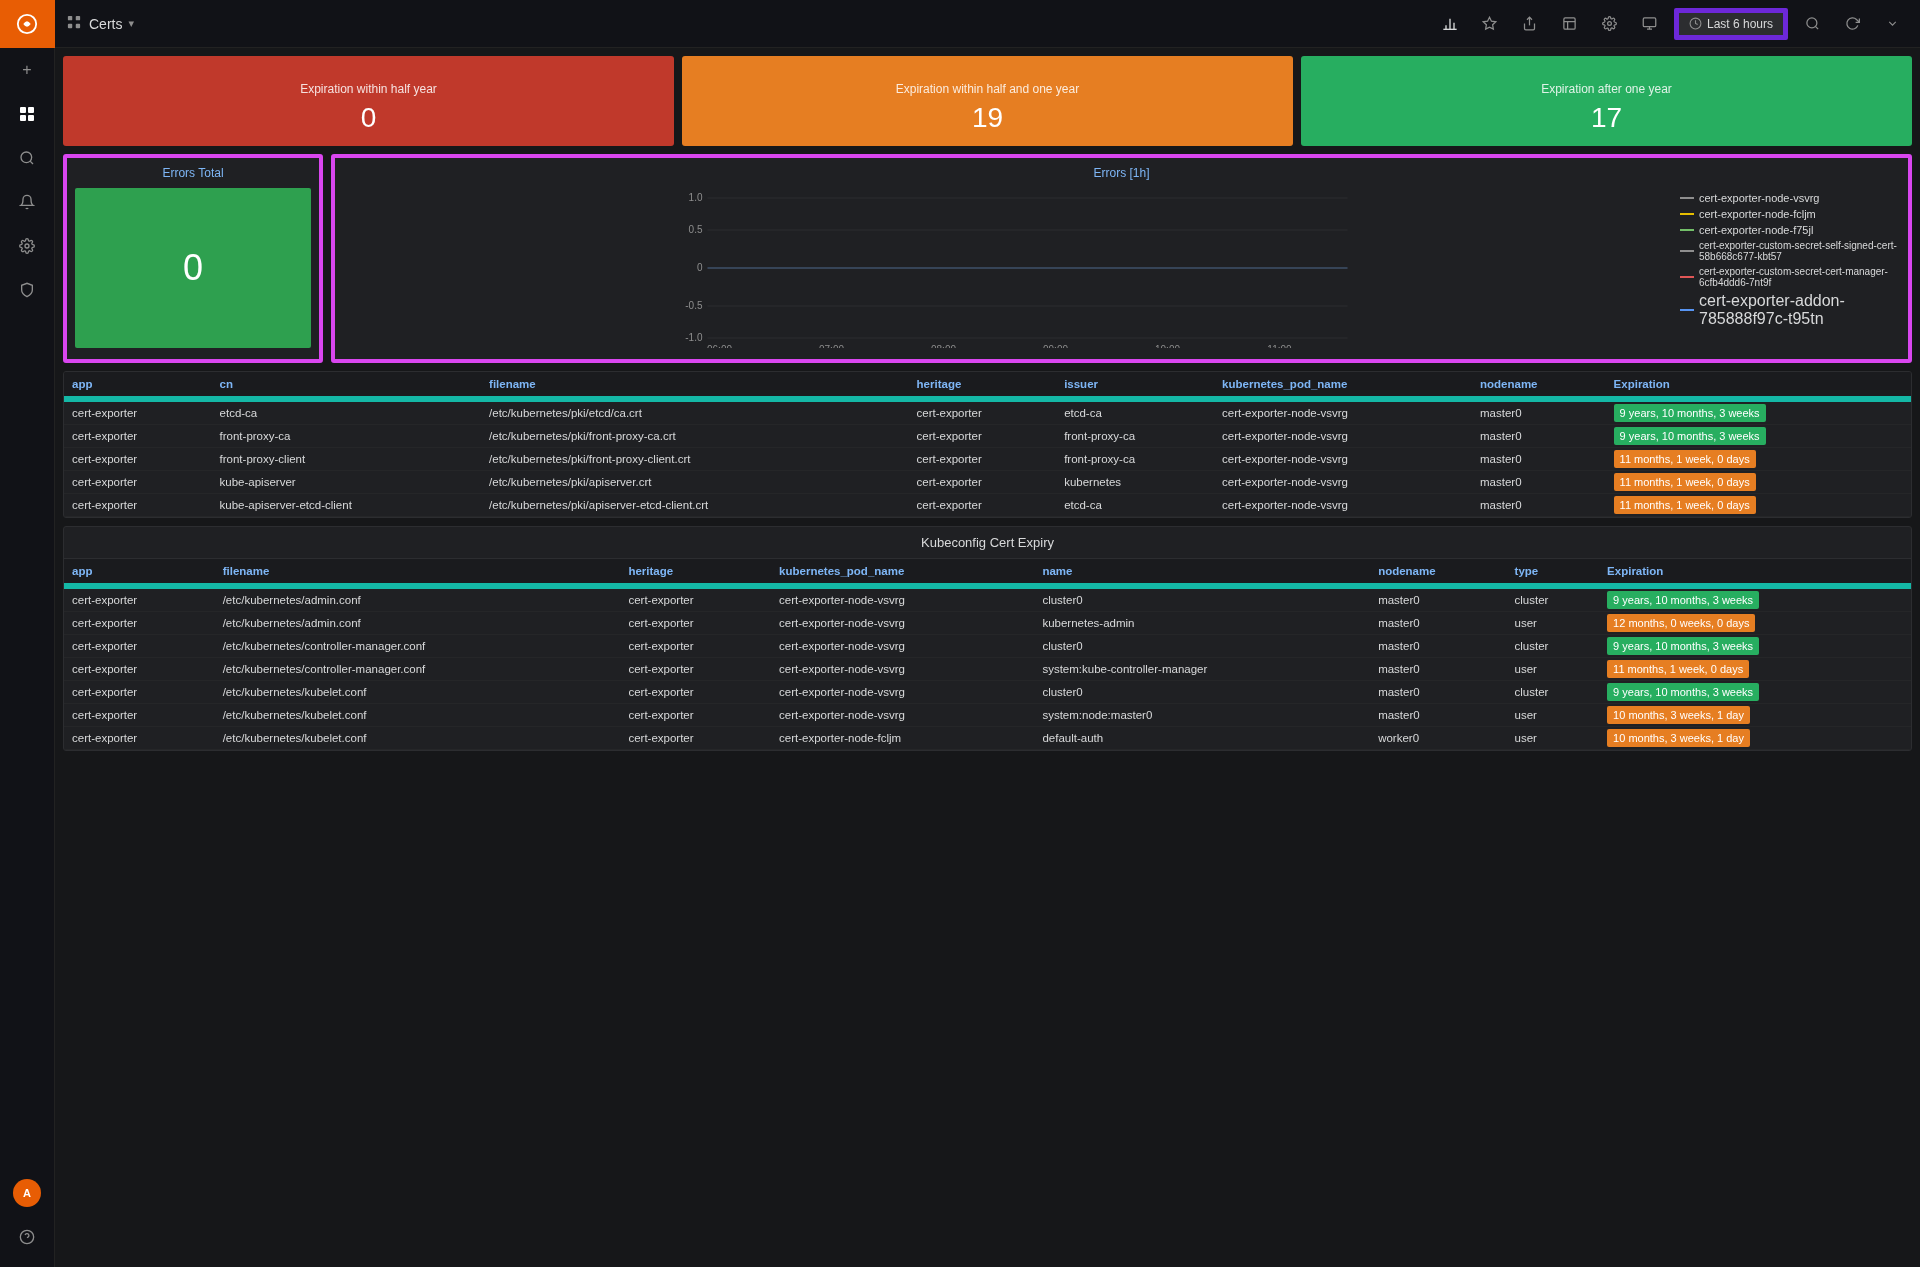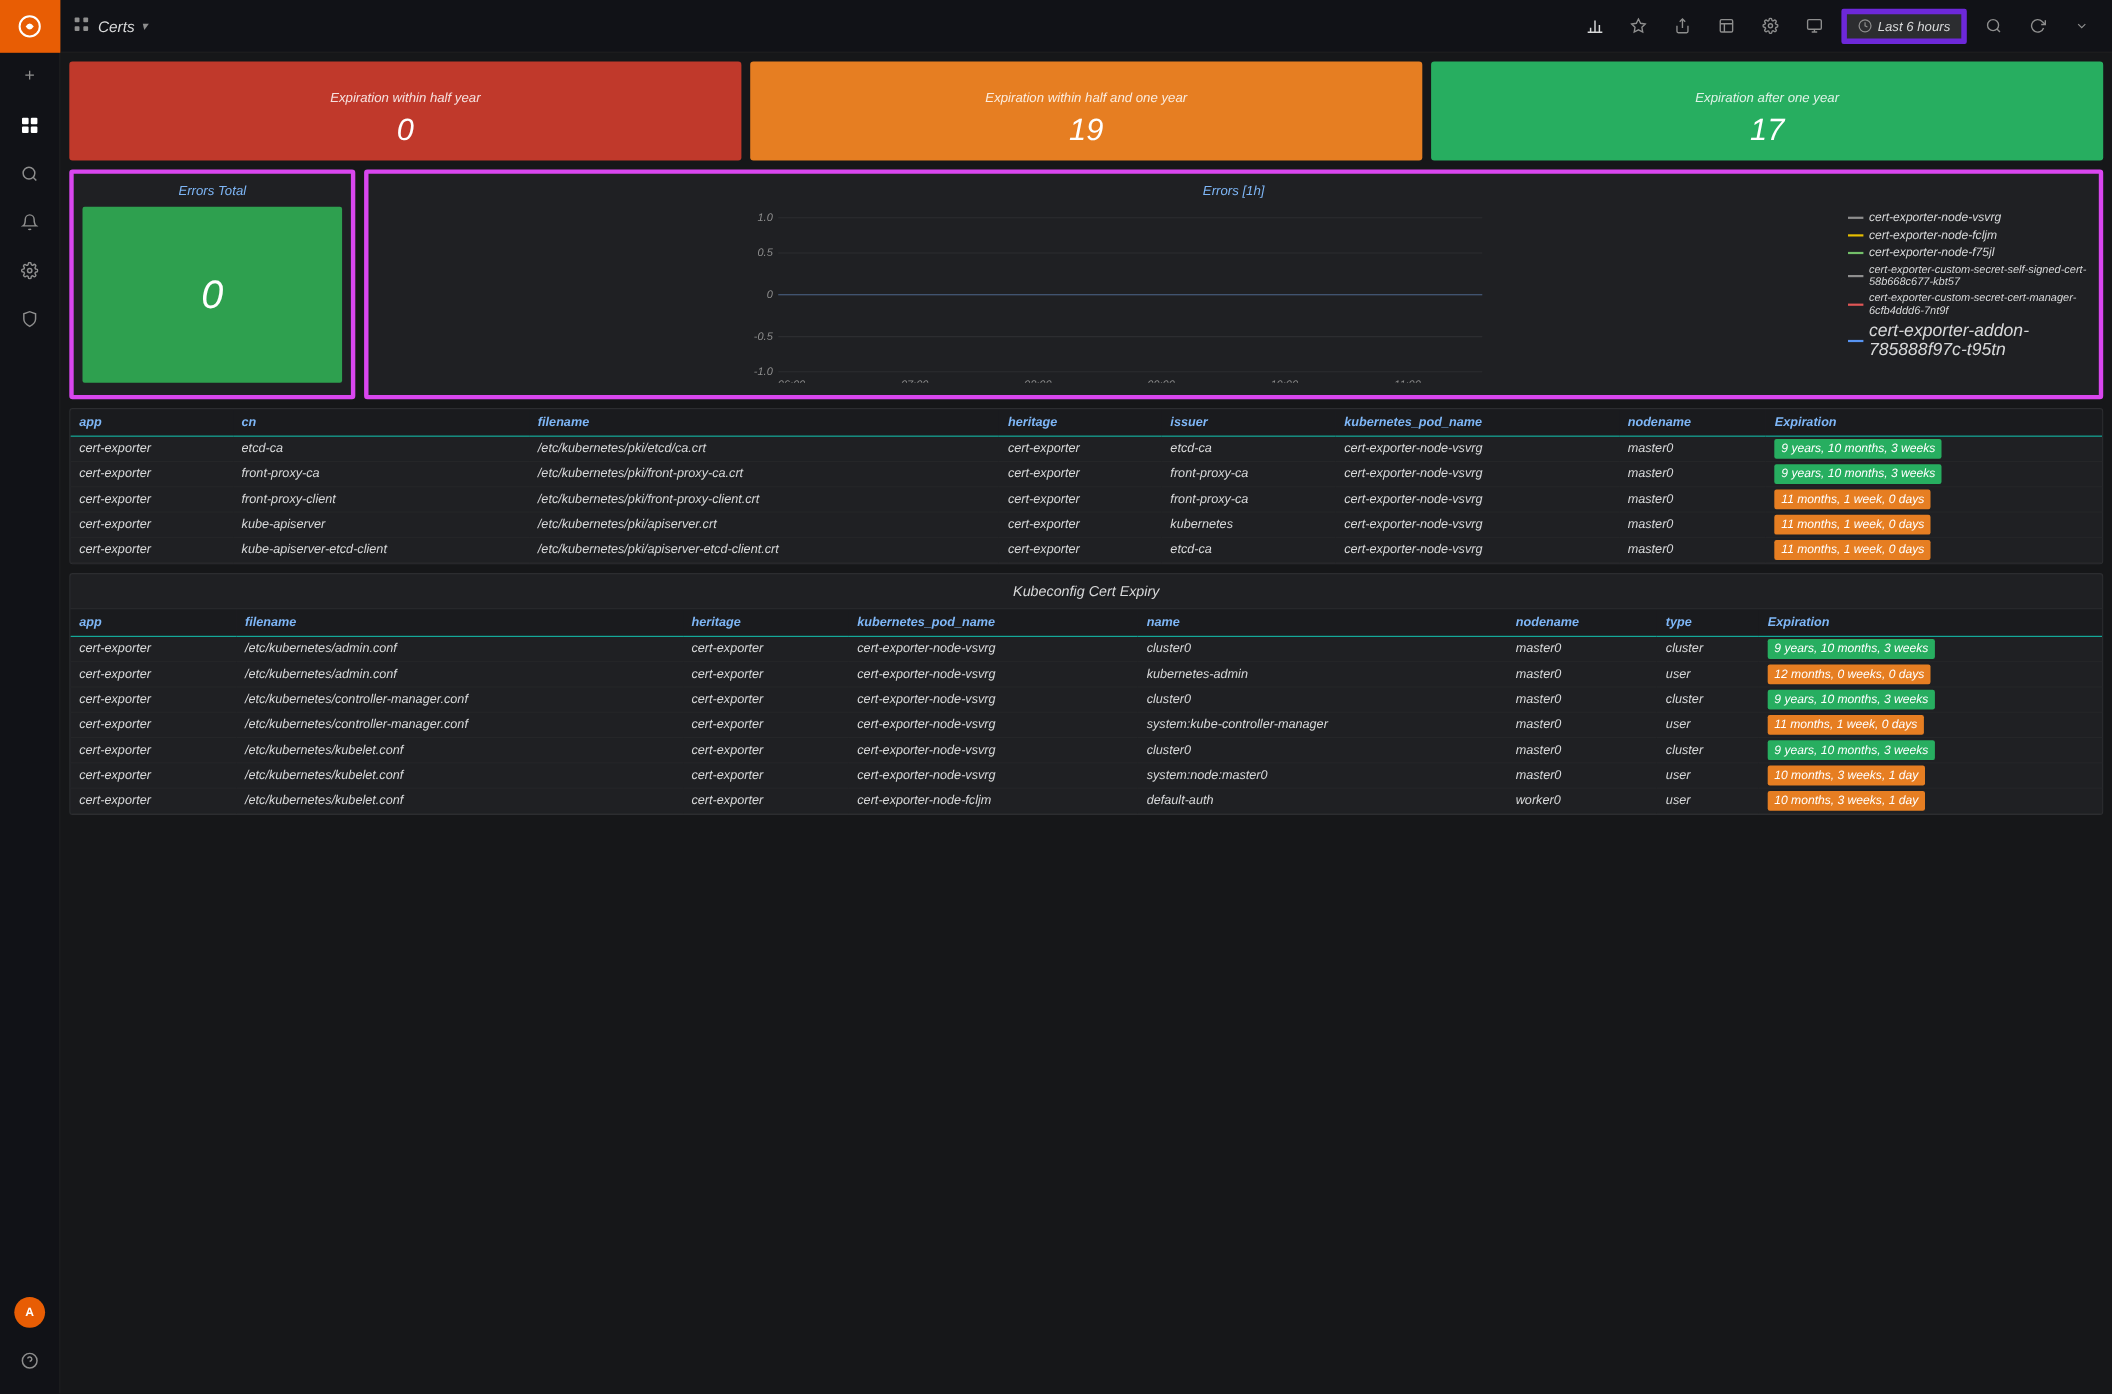--- a/index.html
+++ b/index.html
@@ -55,21 +55,20 @@
       background: #e85d04;
       display: flex; align-items: center; justify-content: center;
       color: #fff; font-size: 11px; font-weight: bold;
     }
     
     .main {
       flex: 1;
       display: flex;
       flex-direction: column;
       overflow: hidden;
-      font-style: italic;
     }
     
     .topbar {
       height: 48px;
       background: #111217;
       border-bottom: 1px solid #222;
       display: flex;
       align-items: center;
       padding: 0 12px;
       gap: 8px;
@@ -221,21 +220,21 @@
       font-size: 11.5px;
     }
     thead tr {
       background: #1a1b1e;
     }
     th {
       padding: 6px 8px;
       text-align: left;
       color: #7eb6f6;
       font-weight: 600;
-      border-bottom: 1px solid #14b8a6;
+      border-bottom: 6px solid #14b8a6;
       cursor: pointer;
     }
     td {
       padding: 5px 8px;
       color: #d8d9da;
       border-bottom: 1px solid #252628;
     }
     .expiry-green {
       background: #27ae60;
       color: #fff;

